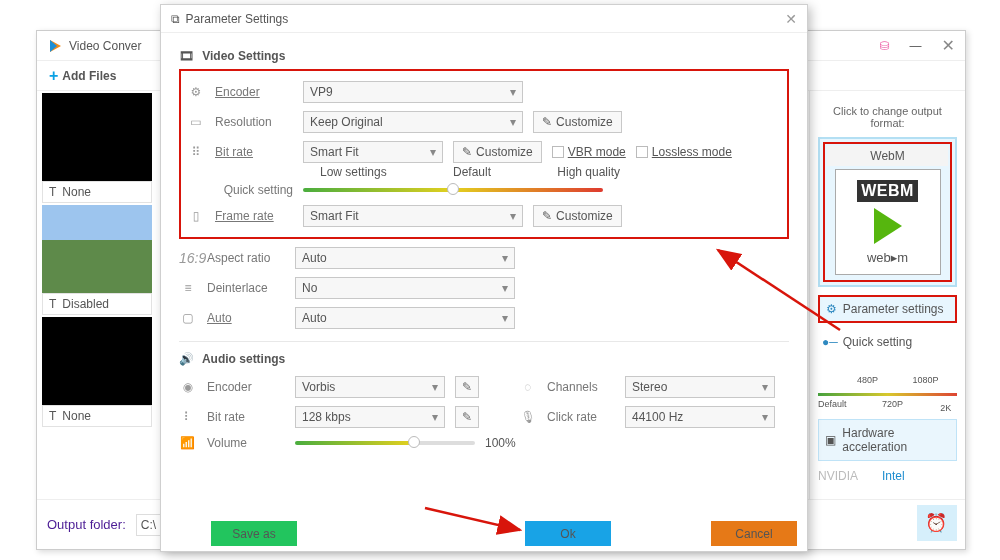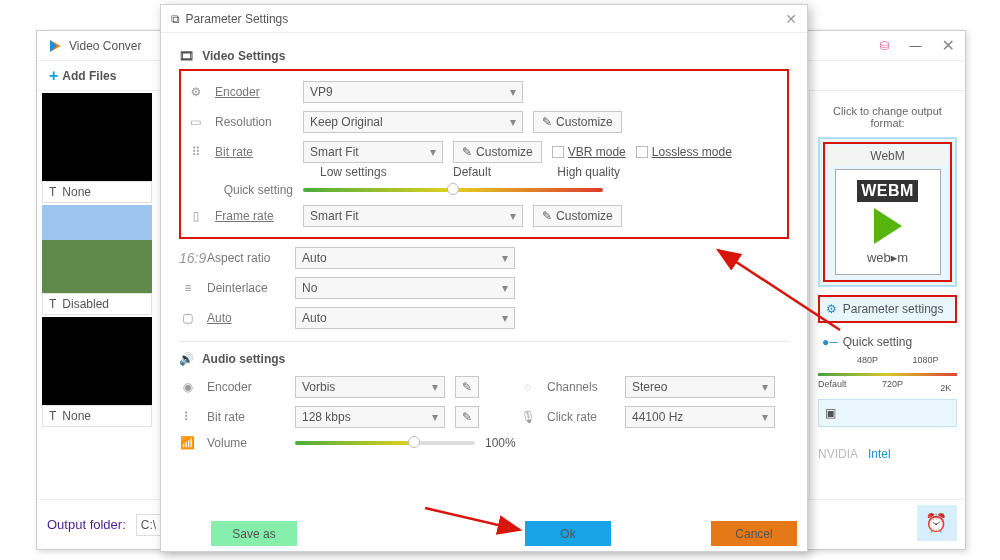--- a/index.html
+++ b/index.html
@@ -22,25 +22,25 @@
 .rp-label{font-size:11px;color:#666;text-align:center;margin:6px 0 8px}
 .format-box{border:2px solid #b3dff3;background:#e8f6fe;padding:3px}
 .format-inner{border:2px solid #d8150b;padding:2px;display:flex;flex-direction:column;align-items:center}
 .format-head{background:#f4f4f4;width:100%;text-align:center;padding:3px 0;font-size:12px;color:#555}
 .webm-tile{width:106px;height:106px;border:1px solid #aaa;background:#fff;margin:3px 0;display:flex;flex-direction:column;align-items:center;justify-content:center}
 .webm-badge{background:#333;color:#fff;font-weight:bold;font-size:16px;padding:2px 4px;letter-spacing:.5px}
 .play-tri{width:0;height:0;border-left:28px solid #56b60e;border-top:18px solid transparent;border-bottom:18px solid transparent;margin:6px 0}
 .webm-foot{font-weight:normal;font-size:13px}
 .param-btn{margin-top:8px;border:2px solid #d8150b;background:#e8f6fe;padding:5px 6px;display:flex;align-items:center;gap:6px;color:#2e89c0;font-size:11px}
 .qs-btn{margin-top:10px;color:#2e89c0;font-size:11px;display:flex;align-items:center;gap:5px;padding:2px 4px}
-.qs-scale{margin-top:4px;height:34px;position:relative;font-size:10px;color:#888}
+.qs-scale{margin-top:24px;height:34px;position:relative;font-size:10px;color:#888}
 .qs-scale .line{position:absolute;top:18px;left:0;right:0;height:3px;background:linear-gradient(90deg,#47a23e,#d8c82d,#d43)}
 .qs-scale .tick{position:absolute;top:0;font-size:9px}
 .hw-box{margin-top:10px;border:1px solid #bfe3f7;background:#eaf6fd;padding:6px;color:#278bcd;font-size:11px;display:flex;align-items:center;gap:6px}
-.vendor{margin-top:20px;display:flex;gap:10px;align-items:flex-start;font-size:10px;color:#bbb}
+.vendor{margin-top:8px;display:flex;gap:24px;align-items:flex-start;font-size:10px;color:#bbb}
 .vendor span{color:#bbb}
 .bottombar{position:absolute;left:0;right:0;bottom:0;height:50px;border-top:1px solid #eee;display:flex;align-items:center;padding:0 10px;gap:10px}
 .bottombar .run{position:absolute;right:56px;bottom:8px;width:80px;height:36px;background:#16a8ee;color:#fff;font-size:20px;display:flex;align-items:center;justify-content:center}
 .bottombar .clock{position:absolute;right:8px;bottom:8px;width:40px;height:36px;background:#d6effb;color:#16a8ee;display:flex;align-items:center;justify-content:center;font-size:18px}
 .output-label{font-size:13px;color:#4c1d95}
 .output-field{border:1px solid #ddd;height:22px;width:40px;padding:0 4px}
 
 .modal{position:absolute;left:160px;top:4px;width:648px;height:548px;background:#fff;border:1px solid #cfcfcf;box-shadow:3px 3px 10px rgba(0,0,0,0.25)}
 .modal-title{height:28px;border-bottom:1px solid #eee;display:flex;align-items:center;justify-content:space-between;padding:0 10px}
 .modal-title-left{display:flex;align-items:center;gap:6px;color:#666}
@@ -62,21 +62,21 @@
 .slider-track{flex:0 0 300px;height:4px;background:linear-gradient(90deg,#4aad3e 0%,#e3d01f 50%,#de3b2f 100%);position:relative;border-radius:2px}
 .slider-thumb{position:absolute;top:-5px;width:12px;height:12px;border-radius:50%;background:#fff;border:1px solid #bbb;left:48%}
 .qual-labels{display:flex;justify-content:space-between;width:300px;font-size:10px;color:#aaa;margin-left:133px;margin-top:-2px}
 .aspect{font-size:14px;color:#555;font-style:italic}
 .divider{border-top:1px solid #e8e8e8;margin:8px 0}
 .vol-slider{flex:0 0 180px;height:4px;background:linear-gradient(90deg,#4aad3e 0%,#e3d01f 65%,#ddd 65%);position:relative;border-radius:2px}
 .vol-thumb{position:absolute;top:-5px;left:63%;width:12px;height:12px;border-radius:50%;background:#fff;border:1px solid #bbb}
 .modal-footer{position:absolute;left:0;right:0;bottom:0;height:30px;display:flex}
 .modal-footer .spacer{flex:1}
 .fbtn{width:86px;height:25px;color:#fff;display:flex;align-items:center;justify-content:center;font-size:12px}
-.saveas{background:#86efac}
+.saveas{background:#22c55e}
 .okbtn{background:#18a3e6}
 .cancelbtn{background:#e67917}
 
 .arrow-svg{position:absolute;pointer-events:none}
 </style>
 </head>
 <body>
 
 <div class="bg-app">
   <div class="bg-titlebar">
@@ -147,20 +147,21 @@
     <div class="qs-scale">
       <span class="tick" style="left:28%">480P</span>
       <span class="tick" style="left:68%">1080P</span>
       <div class="line"></div>
       <span class="tick" style="top:24px;left:0">Default</span>
       <span class="tick" style="top:24px;left:46%">720P</span>
       <span class="tick" style="top:28px;left:88%">2K</span>
     </div>
     <div class="hw-box">
       <span>▣</span>
+      <span>Hardware acceleration</span>
     </div>
     <div class="vendor">
       <span>NVIDIA</span>
       <span style="color:#1e8dcf">Intel</span>
     </div>
   </div>
 
   <div class="bottombar">
     <span class="output-label">Output folder:</span>
     <input class="output-field" value="C:\" style="">

